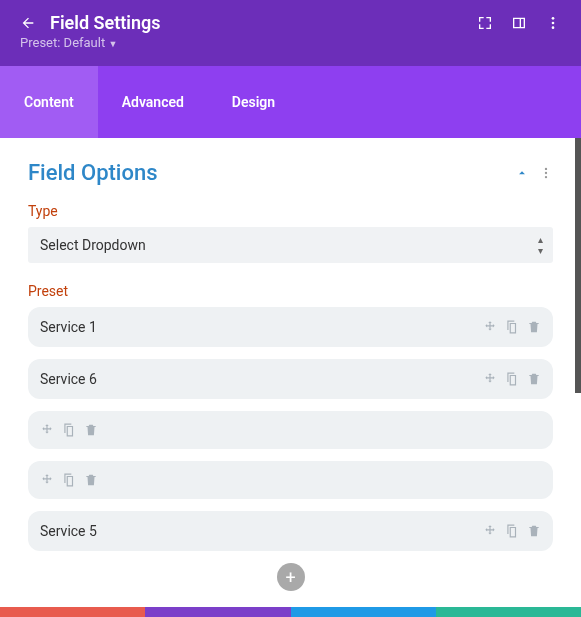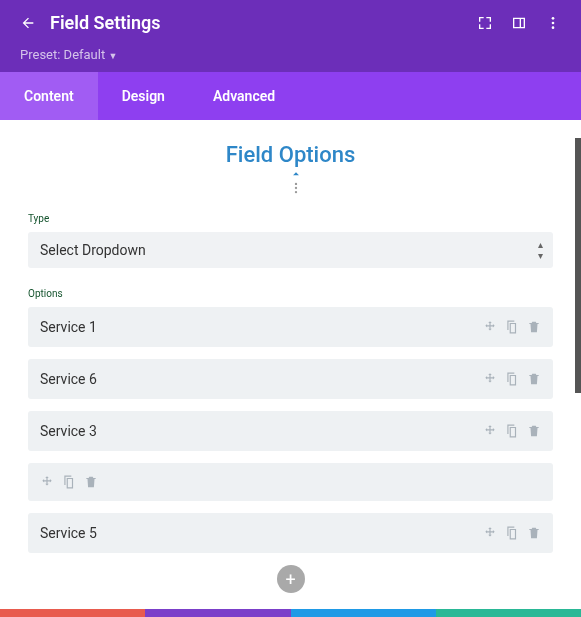--- a/index.html
+++ b/index.html
@@ -1,34 +1,34 @@
 <!DOCTYPE html>
 <html><head>
 <meta charset="utf-8">
 <style>
 * { box-sizing: border-box; margin: 0; padding: 0; }
 body { font-family: -apple-system, BlinkMacSystemFont, "Segoe UI", Roboto, sans-serif; width: 581px; background: #fff; }
-.header { background: #6c2eb9; color: #fff; padding: 12px 20px 10px; }
+.header { background: #6c2eb9; color: #fff; padding: 12px 20px 16px; }
 .header-top { display: flex; align-items: center; gap: 14px; }
 .header-title { font-size: 18px; font-weight: 600; flex: 1; }
 .header-icons { display: flex; gap: 18px; align-items: center; }
 .header-icon { width: 16px; height: 16px; fill: #fff; cursor: pointer; }
-.preset { font-size: 13px; margin-top: 14px; color: #d4c3ea; }
+.preset { font-size: 13px; margin-top: 2px; color: #d4c3ea; }
 .tabs { background: #8e3ff0; display: flex; }
-.tab { padding: 16px 24px; color: #fff; font-size: 14px; font-weight: 600; cursor: pointer; }
+.tab { padding: 28px 24px; color: #fff; font-size: 14px; font-weight: 600; cursor: pointer; }
 .tab.active { background: #a15cf3; }
 .content { padding: 22px 28px 10px; position: relative; }
-.section-head { display: flex; align-items: center; margin-bottom: 18px; flex-direction: column; }
+.section-head { display: flex; align-items: center; margin-bottom: 18px; }
 .section-title { color: #2e87c8; font-size: 22px; font-weight: 500; flex: 1; }
 .section-ctrl { color: #2e87c8; cursor: pointer; margin-left: 10px; }
-.label { font-size: 10px; color: #14532d; margin-bottom: 8px; }
+.label { font-size: 14px; color: #c2410c; margin-bottom: 8px; }
 .select-wrap { position: relative; margin-bottom: 20px; }
 .select { width: 100%; background: #f0f2f4; border: none; padding: 10px 12px; font-size: 14px; color: #333; appearance: none; border-radius: 3px; }
 .select-caret { position: absolute; right: 10px; top: 50%; transform: translateY(-50%); font-size: 10px; color: #666; pointer-events: none; }
-.option-row { background: #eef1f3; padding: 12px; margin-bottom: 12px; display: flex; align-items: center; border-radius: 3px; }
+.option-row { background: #eef1f3; padding: 12px; margin-bottom: 12px; display: flex; align-items: center; border-radius: 12px; }
 .option-label { flex: 1; font-size: 14px; color: #333; }
 .option-icons { display: flex; gap: 8px; }
 .opt-icon { width: 14px; height: 14px; fill: #a9b2ba; cursor: pointer; }
 .add-btn { width: 28px; height: 28px; border-radius: 50%; background: #a9a9a9; color: #fff; display: flex; align-items: center; justify-content: center; margin: 8px auto 0; cursor: pointer; font-size: 18px; }
 .footer { display: flex; height: 40px; margin-top: 6px; }
 .fbtn { flex: 1; display: flex; align-items: center; justify-content: center; cursor: pointer; }
 .fbtn svg { width: 16px; height: 16px; fill: #fff; }
 .f-cancel { background: #e85b4e; }
 .f-undo { background: #7b3fc9; }
 .f-redo { background: #1f9ae6; }
@@ -56,22 +56,22 @@
           <circle cx="12" cy="12" r="2"></circle>
           <circle cx="12" cy="19" r="2"></circle>
         </svg>
     </div>
   </div>
   <div class="preset"><span>Preset: Default</span> <span style="font-size:9px;">▼</span></div>
 </div>
 
 <div class="tabs">
   <div class="tab active">Content</div>
+  <div class="tab">Advanced</div>
   <div class="tab">Design</div>
-  <div class="tab">Advanced</div>
 </div>
 
 <div class="content">
   <div class="section-head">
     <div class="section-title">Field Options</div>
     <svg class="section-ctrl" width="14" height="14" viewBox="0 0 24 24" fill="#2e87c8">
         <path d="M7 14l5-5 5 5z"></path>
       </svg>
     <svg class="section-ctrl" width="14" height="14" viewBox="0 0 24 24" fill="#999">
         <circle cx="12" cy="5" r="2"></circle>
@@ -79,21 +79,21 @@
         <circle cx="12" cy="19" r="2"></circle>
       </svg>
   </div>
 
   <div class="label">Type</div>
   <div class="select-wrap">
     <div class="select">Select Dropdown</div>
     <div class="select-caret">▴<br>▾</div>
   </div>
 
-  <div class="label">Options</div>
+  <div class="label">Preset</div>
   <div id="options-list">
       <div class="option-row">
     <div class="option-label">Service 1</div>
     <div class="option-icons">
       <svg class="opt-icon" viewBox="0 0 24 24">
             <path d="M12 2l3 3h-2v4h4V7l3 3-3 3v-2h-4v4h2l-3 3-3-3h2v-4H7v2l-3-3 3-3v2h4V5H9z"></path>
           </svg>
       <svg class="opt-icon" viewBox="0 0 24 24">
             <path d="M16 1H4v16h2V3h10V1zm3 4H8v18h11V5zm-2 16h-7V7h7v14z"></path>
           </svg>
@@ -110,21 +110,20 @@
           </svg>
       <svg class="opt-icon" viewBox="0 0 24 24">
             <path d="M16 1H4v16h2V3h10V1zm3 4H8v18h11V5zm-2 16h-7V7h7v14z"></path>
           </svg>
       <svg class="opt-icon" viewBox="0 0 24 24">
             <path d="M6 7h12l-1 14H7L6 7zm3-4h6l1 2h4v2H4V5h4l1-2z"></path>
           </svg>
     </div>
       </div>
       <div class="option-row">
-    <div class="option-label">Service 3</div>
     <div class="option-icons">
       <svg class="opt-icon" viewBox="0 0 24 24">
             <path d="M12 2l3 3h-2v4h4V7l3 3-3 3v-2h-4v4h2l-3 3-3-3h2v-4H7v2l-3-3 3-3v2h4V5H9z"></path>
           </svg>
       <svg class="opt-icon" viewBox="0 0 24 24">
             <path d="M16 1H4v16h2V3h10V1zm3 4H8v18h11V5zm-2 16h-7V7h7v14z"></path>
           </svg>
       <svg class="opt-icon" viewBox="0 0 24 24">
             <path d="M6 7h12l-1 14H7L6 7zm3-4h6l1 2h4v2H4V5h4l1-2z"></path>
           </svg>

